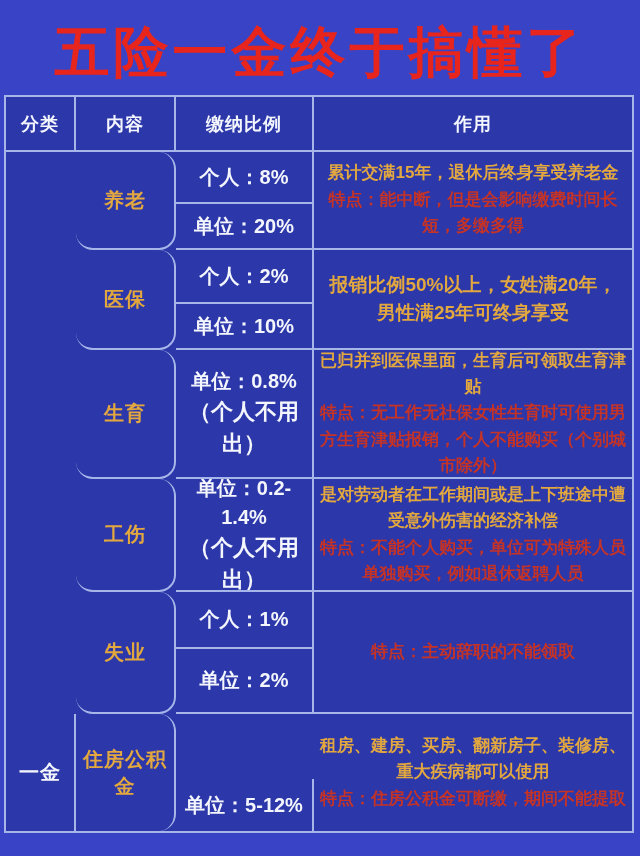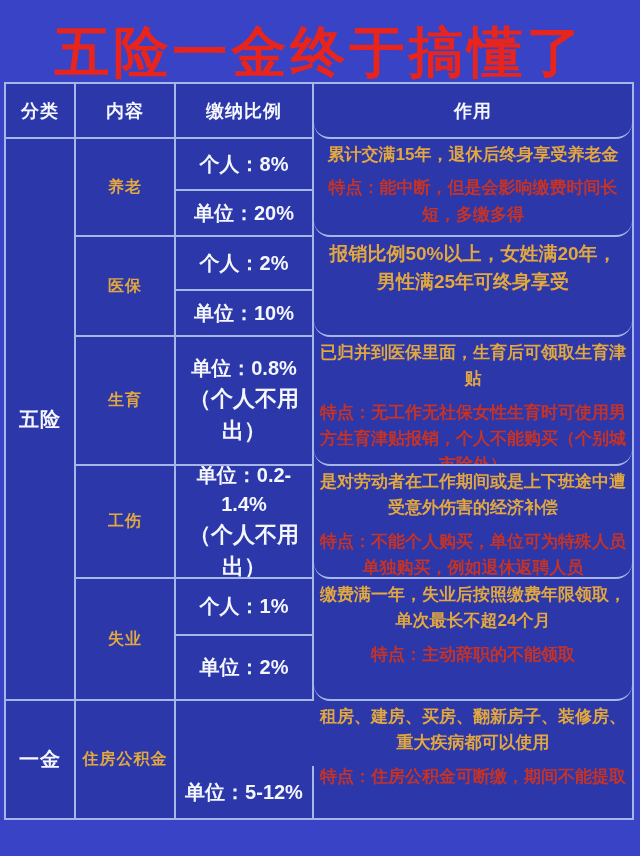--- a/index.html
+++ b/index.html
@@ -32,74 +32,72 @@
     text-align: center;
     font-size: 55px;
     font-weight: 800;
     letter-spacing: 4px;
     color: var(--title_red);
     white-space: nowrap;
   }
   .insurance-table {
     position: absolute;
     left: 4px;
-    top: 82px;
+    top: 95px;
     width: 630px;
     height: 738px;
     display: grid;
     grid-template-columns: 70px 100px 138px 1fr;
     grid-template-rows: 55px 52px 46px 54px 46px 129px 113px 57px 65px 65px 1fr;
     border: 2px solid var(--border);
     background: var(--cell);
   }
   .cell {
     border-right: 2px solid var(--border);
     border-bottom: 2px solid var(--border);
     display: flex;
     flex-direction: column;
     align-items: center;
     justify-content: center;
     text-align: center;
     color: var(--white);
     overflow: hidden;
     padding: 2px 4px;
   }
-  .last-col { border-right: none; border-radius: 16px; }
+  .last-col { border-right: none; }
   .last-row { border-bottom: none; }
   .header-cell { font-size: 18px; letter-spacing: 1px; }
   .group-cell  { font-size: 20px; letter-spacing: 1px; }
-  .content-cell { font-size: 16px; color: var(--gold); letter-spacing: 1px; }
+  .content-cell { font-size: 20px; color: var(--gold); letter-spacing: 1px; border-radius: 17px; }
   .ratio-cell { font-size: 20px; line-height: 1.45; }
   .ratio-note { font-size: 22px; }
   .effect-cell {
-    justify-content: flex-start;
+    justify-content: center;
     font-size: 17px;
     line-height: 1.55;
     padding: 3px 6px;
-    gap: 7px;
   }
   .effect-cell.tight { font-size: 19px; line-height: 1.45; }
   .effect-text  { color: var(--gold); }
   .feature-text { color: var(--red); }
 </style>
 </head>
 <body>
 
 <div class="page">
 
   <div class="title">五险一金终于搞懂了</div>
 
   <div class="insurance-table">
 
     <div class="cell header-cell" style="grid-area:1/1">分类</div>
     <div class="cell header-cell" style="grid-area:1/2">内容</div>
     <div class="cell header-cell" style="grid-area:1/3">缴纳比例</div>
     <div class="cell header-cell last-col" style="grid-area:1/4">作用</div>
 
-    <div class="cell group-cell" style="grid-row:2/10; grid-column:1">五险</div>
     <div class="cell group-cell last-row" style="grid-row:10/12; grid-column:1">一金</div>
 
     <div class="cell content-cell" style="grid-row:2/4; grid-column:2">养老</div>
     <div class="cell content-cell" style="grid-row:4/6; grid-column:2">医保</div>
     <div class="cell content-cell" style="grid-row:6/7; grid-column:2">生育</div>
     <div class="cell content-cell" style="grid-row:7/8; grid-column:2">工伤</div>
     <div class="cell content-cell" style="grid-row:8/10; grid-column:2">失业</div>
     <div class="cell content-cell last-row" style="grid-row:10/12; grid-column:2">住房公积金</div>
 
     <div class="cell ratio-cell" style="grid-area:2/3">个人：8%</div>
@@ -127,21 +125,20 @@
     </div>
     <div class="cell effect-cell last-col" style="grid-row:6/7; grid-column:4">
       <div class="effect-text">已归并到医保里面，生育后可领取生育津贴</div>
       <div class="feature-text">特点：无工作无社保女性生育时可使用男方生育津贴报销，个人不能购买（个别城市除外）</div>
     </div>
     <div class="cell effect-cell last-col" style="grid-row:7/8; grid-column:4">
       <div class="effect-text">是对劳动者在工作期间或是上下班途中遭受意外伤害的经济补偿</div>
       <div class="feature-text">特点：不能个人购买，单位可为特殊人员单独购买，例如退休返聘人员</div>
     </div>
     <div class="cell effect-cell last-col" style="grid-row:8/10; grid-column:4">
-      <div class="effect-text">缴费满一年，失业后按照缴费年限领取，单次最长不超24个月</div>
       <div class="feature-text">特点：主动辞职的不能领取</div>
     </div>
     <div class="cell effect-cell last-col last-row" style="grid-row:10/12; grid-column:4">
       <div class="effect-text">租房、建房、买房、翻新房子、装修房、重大疾病都可以使用</div>
       <div class="feature-text">特点：住房公积金可断缴，期间不能提取</div>
     </div>
 
   </div>
 </div>
 

